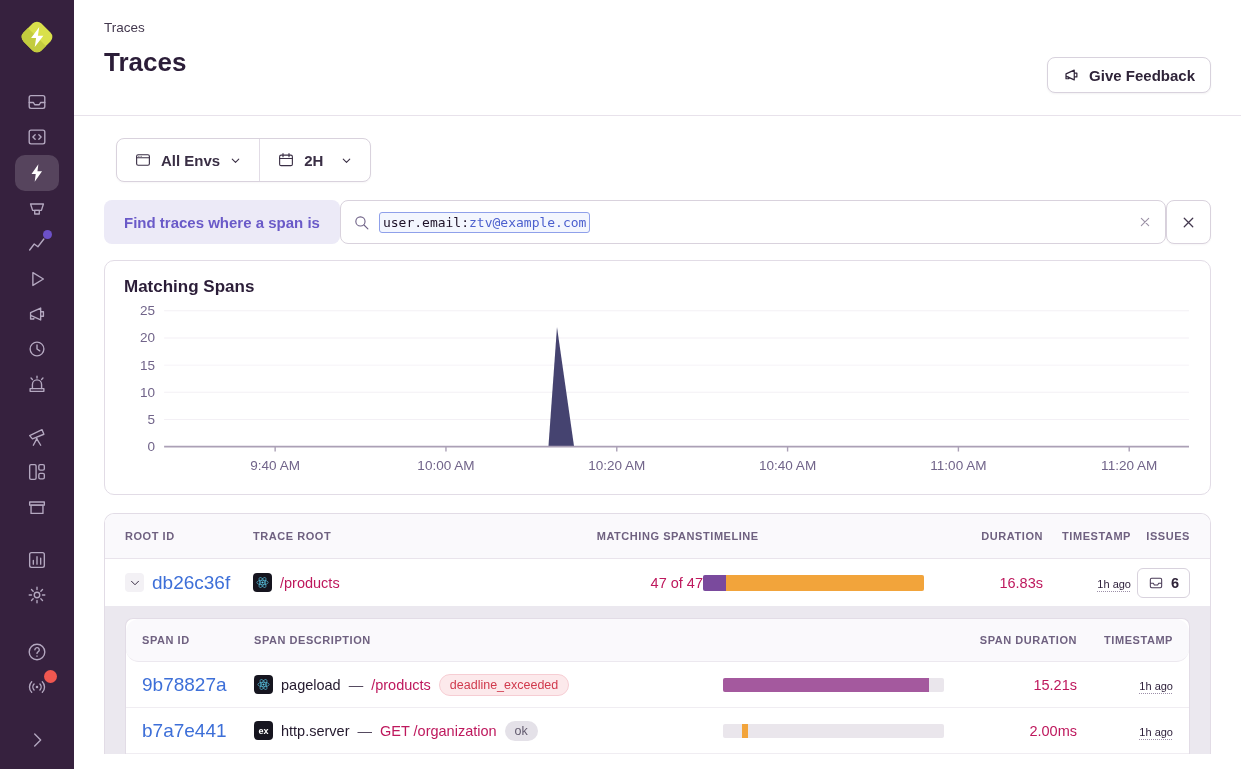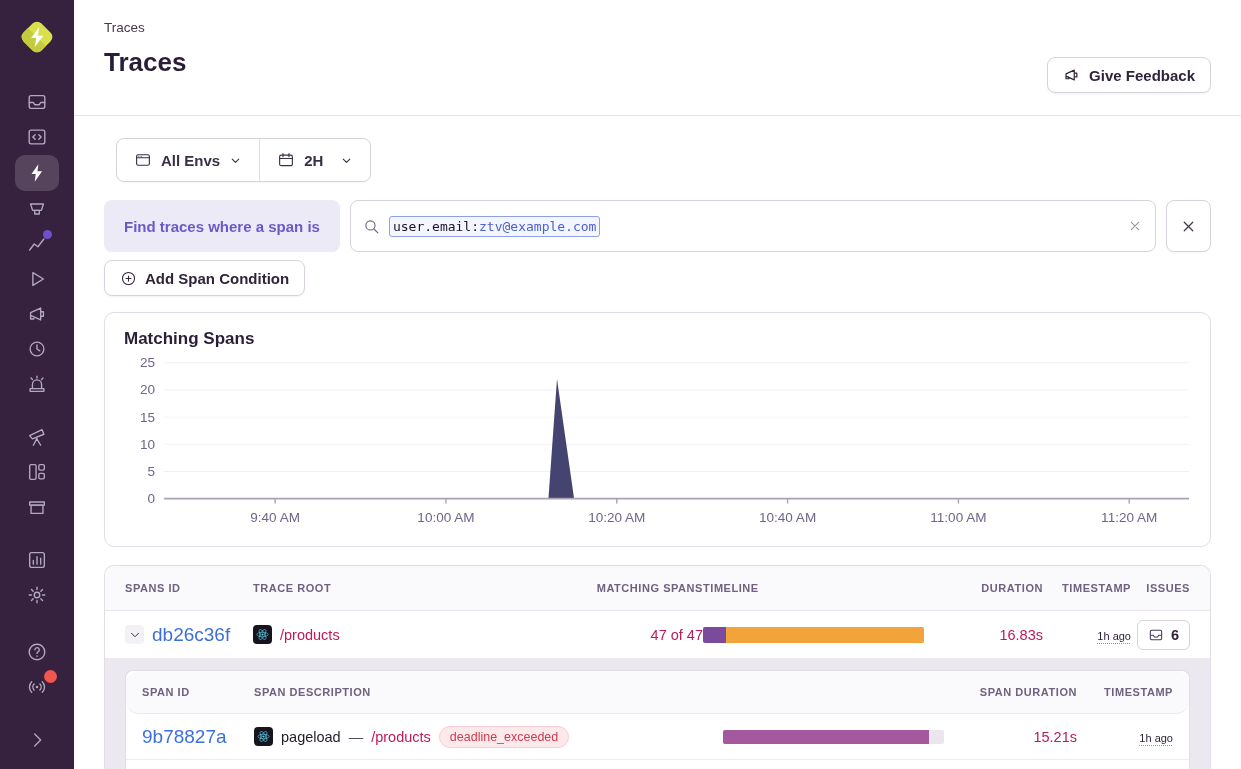--- a/index.html
+++ b/index.html
@@ -36,21 +36,21 @@
 
   
   .filter-group { display:inline-flex; align-items:center; height:44px; border:1px solid #D9D2DD; border-radius:8px; background:#fff;
     box-shadow:0 1px 2px rgba(43,34,51,0.04);margin-left:12px; }
   .filter-seg { display:flex; align-items:center; gap:9px; padding:0 17px; font-size:15px; font-weight:700; color:#3A2F45; cursor:pointer; }
   .filter-div { width:1px; align-self:stretch; background:#E2DCE6; }
   .filter-seg svg.f-ic { width:18px; height:18px; stroke:#3A2F45; fill:none; stroke-width:1.5; stroke-linecap:round; stroke-linejoin:round; }
   .chev { width:13px; height:13px; stroke:#3A2F45; fill:none; stroke-width:2; stroke-linecap:round; stroke-linejoin:round; }
 
   
-  .cond-row { margin-top:18px; display:flex; gap:10px; height:52px;border-radius:6px; }
+  .cond-row { margin-top:18px; display:flex; gap:0; height:44px;border-radius:6px; }
   .cond-chip { background:#ECEAF7; color:#6A5AC8; border-radius:8px; font-size:15px; font-weight:600; display:flex; align-items:center; padding:0 20px; white-space:nowrap; }
   .searchbox { flex:1; border:1px solid #D9D2DD; border-radius:8px; background:#fff; display:flex; align-items:center; padding:0 12px; gap:9px; }
   .searchbox svg.mag { width:17px; height:17px; stroke:#6F6287; fill:none; stroke-width:1.6; stroke-linecap:round; }
   .token { font-family:"DejaVu Sans Mono", monospace; font-size:13px; border:1px solid #8FA0EA; background:#F3F6FE; border-radius:3px; padding:2px 3px; display:inline-flex; }
   .token .tkey { color:#1D1127; }
   .token .tval { color:#4C60CE; }
   .sb-clear { margin-left:auto; cursor:pointer; display:flex; }
   .sb-clear svg { width:16px; height:16px; stroke:#9C92A6; stroke-width:1.7; stroke-linecap:round; }
   .remove-btn { width:45px; border:1px solid #D9D2DD; border-radius:8px; background:#fff; display:flex; align-items:center; justify-content:center; cursor:pointer;
     box-shadow:0 1px 2px rgba(43,34,51,0.04); }
@@ -293,27 +293,20 @@
               </svg>
           </span>
         </div>
         <button class="remove-btn">
           <svg viewBox="0 0 24 24">
               <path d="M6 6l12 12M18 6 6 18"></path>
             </svg>
         </button>
       </div>
 
-      <button class="add-btn">
-        <svg viewBox="0 0 24 24">
-            <circle cx="12" cy="12" r="8.5"></circle>
-            <path d="M12 8.5v7M8.5 12h7"></path>
-          </svg>
-        <span>Add Span Condition</span>
-      </button>
 
       
       <div class="chart-card">
         <div class="chart-title">Matching Spans</div>
         <svg class="chart-svg" preserveAspectRatio="none" viewBox="0 0 1064 188">
             <text x="31" y="154.5" text-anchor="end" font-size="13.5" fill="#71648A" font-family="Liberation Sans, sans-serif">0</text>
             <line x1="40" y1="122.4" x2="1062" y2="122.4" stroke="#F3F0F5" stroke-width="1"></line>
             <text x="31" y="126.9" text-anchor="end" font-size="13.5" fill="#71648A" font-family="Liberation Sans, sans-serif">5</text>
             <line x1="40" y1="94.8" x2="1062" y2="94.8" stroke="#F3F0F5" stroke-width="1"></line>
             <text x="31" y="99.3" text-anchor="end" font-size="13.5" fill="#71648A" font-family="Liberation Sans, sans-serif">10</text>
@@ -336,21 +329,21 @@
             <line x1="832.0500000000001" y1="150" x2="832.0500000000001" y2="155" stroke="#ABA0B6" stroke-width="1.4"></line>
             <text x="832.0500000000001" y="174" text-anchor="middle" font-size="13.5" fill="#71648A" font-family="Liberation Sans, sans-serif">11:00 AM</text>
             <line x1="1002.3833333333333" y1="150" x2="1002.3833333333333" y2="155" stroke="#ABA0B6" stroke-width="1.4"></line>
             <text x="1002.3833333333333" y="174" text-anchor="middle" font-size="13.5" fill="#71648A" font-family="Liberation Sans, sans-serif">11:20 AM</text>
           </svg>
       </div>
 
       
       <div class="trace-table">
         <div class="trace-grid t-head">
-          <div>SPANS ID</div>
+          <div>ROOT ID</div>
           <div>TRACE ROOT</div>
           <div class="r">MATCHING SPANS</div>
           <div>TIMELINE</div>
           <div class="r">DURATION</div>
           <div class="r">TIMESTAMP</div>
           <div class="r">ISSUES</div>
         </div>
 
         <div class="trace-grid t-row">
           <div class="cell-flex">

